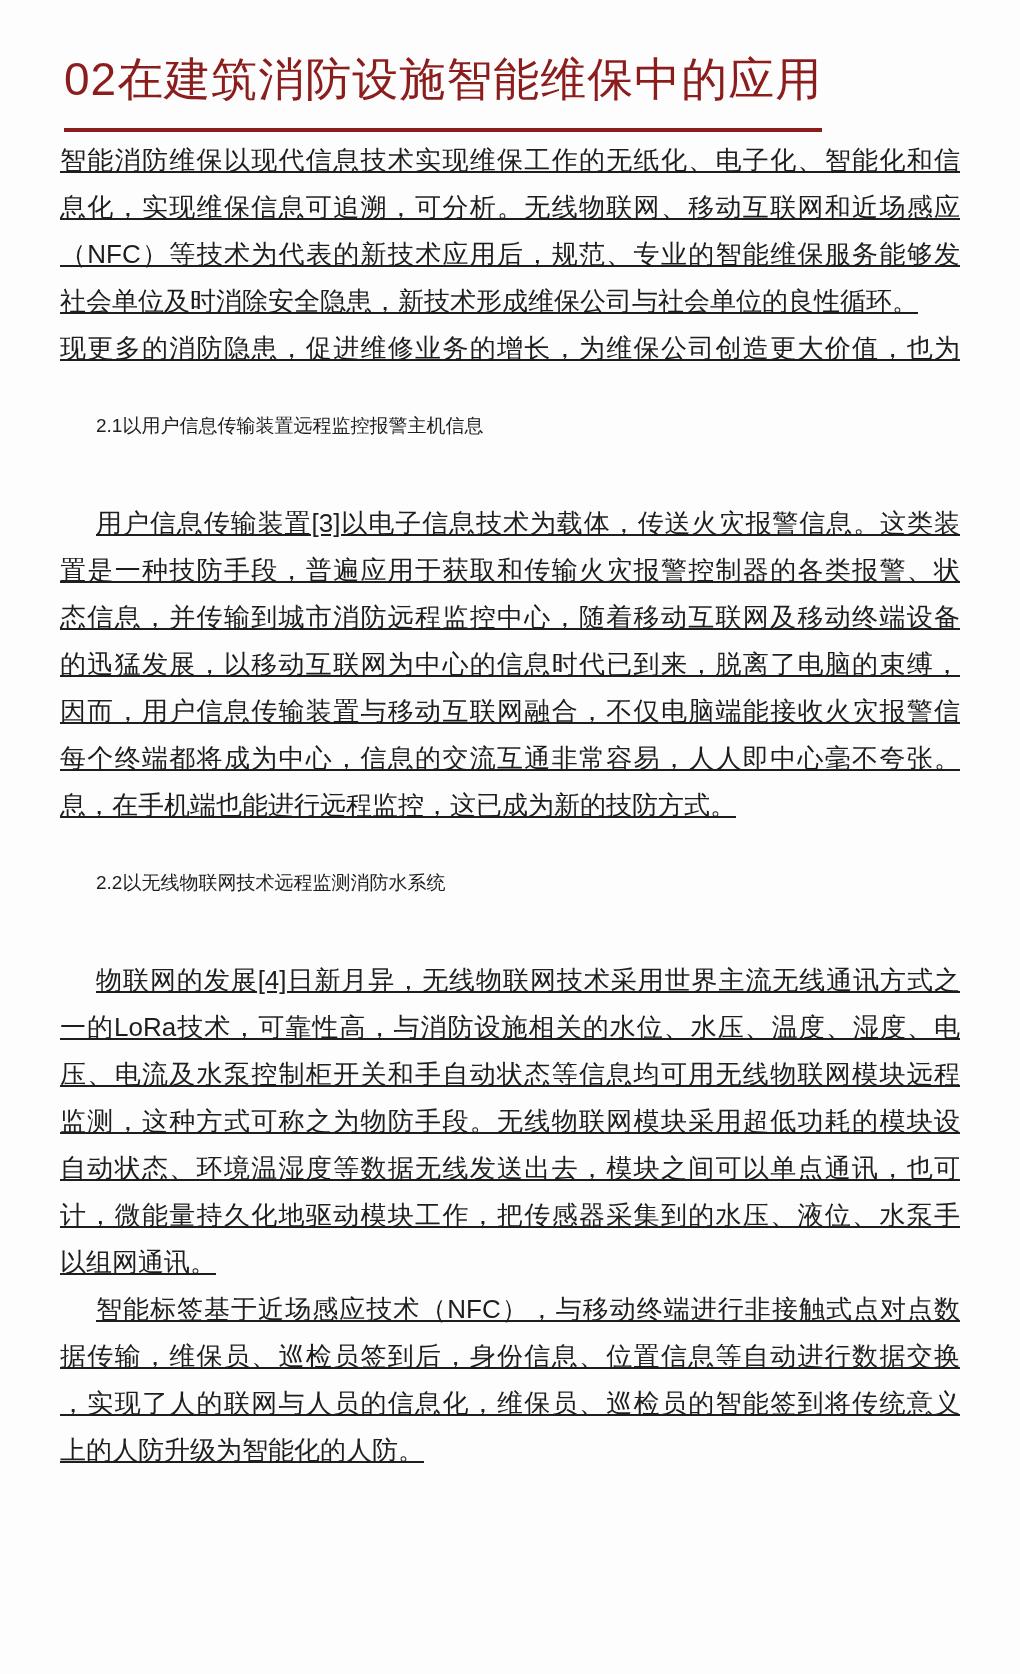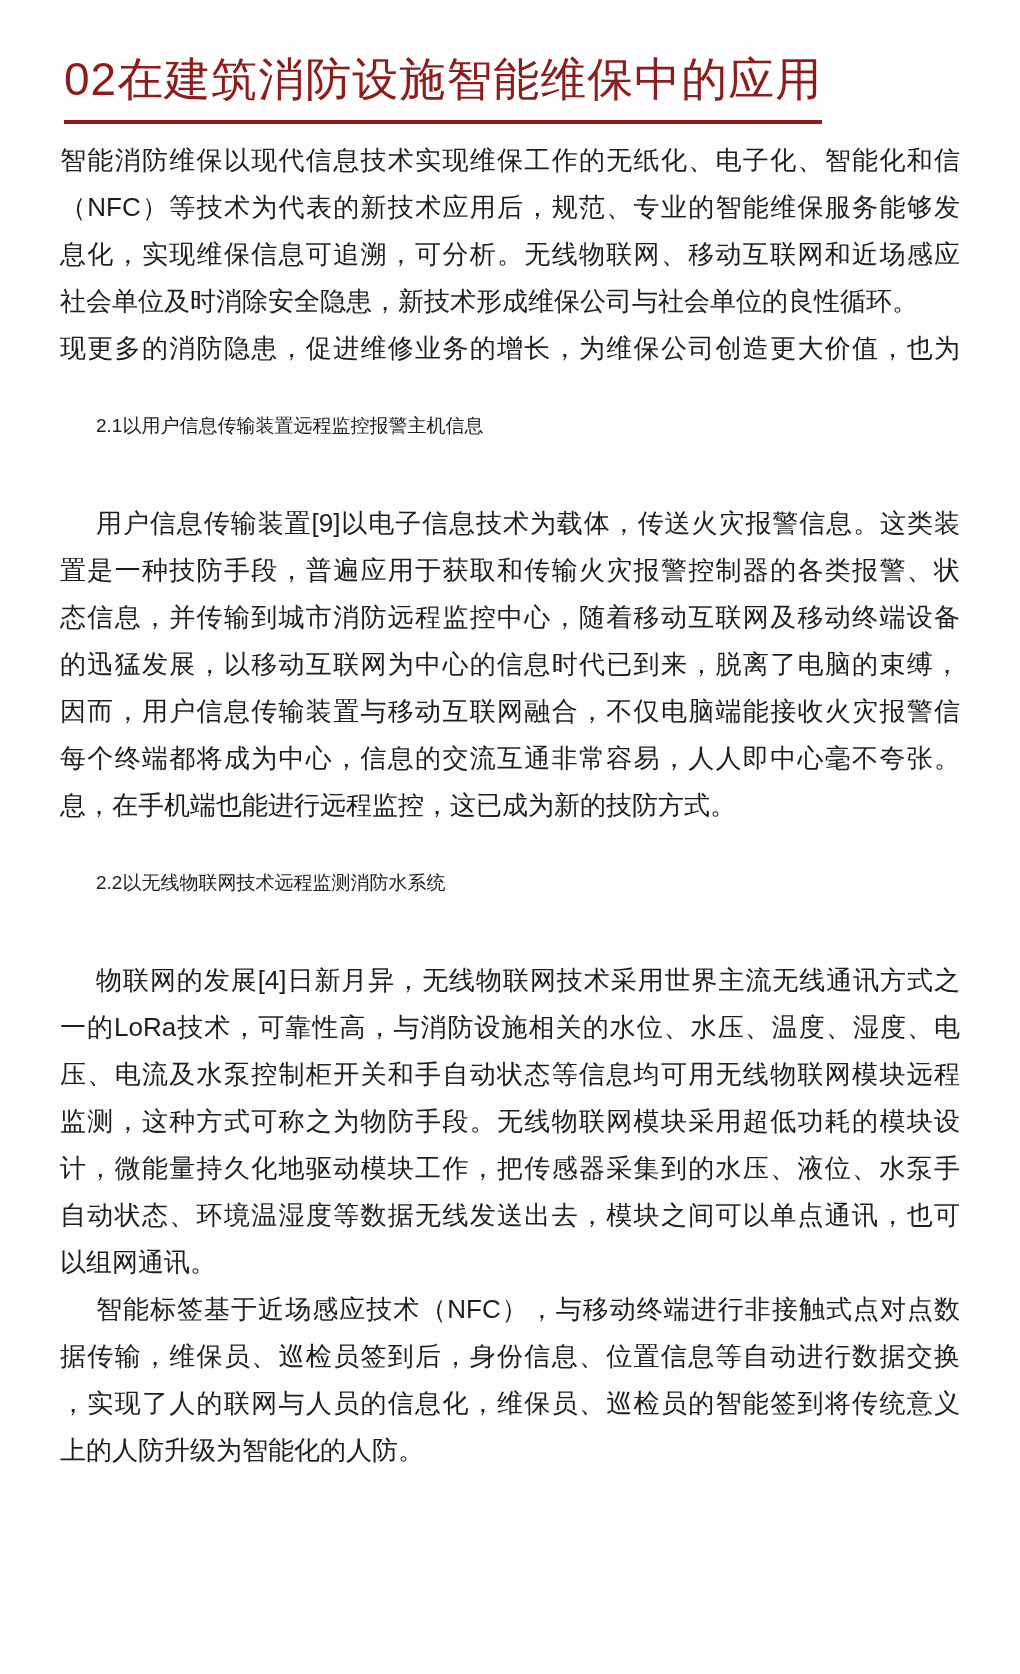--- a/index.html
+++ b/index.html
@@ -14,30 +14,31 @@
   }
   .title {
     font-size: 46px;
     font-weight: 400;
     margin: 0 0 30px 4px;
     letter-spacing: 1px;
     line-height: 1.2;
   }
   .title .underlined {
     border-bottom: 4px solid currentColor;
-    padding-bottom: 15px;
+    padding-bottom: 23px;
   }
   .content { color: #1e1e1e; }
   .para { margin: 0; }
   .para .line {
     font-size: 26px;
     line-height: 47px;
     text-align: justify;
     text-align-last: justify;
     white-space: normal;
+    text-decoration: underline;
   }
   .para .line.first-indent { text-indent: 36px; }
   .para .line.last { text-align-last: left; }
   .heading {
     font-size: 19px;
     font-weight: 400;
     line-height: 40px;
     margin: 34px 0 54px 0;
     text-indent: 36px;
   }
@@ -45,43 +46,43 @@
 </head>
 <body style="background: rgb(253, 253, 253);">
 
 <h1 class="title" style="color: rgb(140, 29, 29);">
   <span class="underlined">02在建筑消防设施智能维保中的应用</span>
 </h1>
 
 <div class="content" id="content" style="color: rgb(30, 30, 30);">
     <div class="para">
       <div class="line">智能消防维保以现代信息技术实现维保工作的无纸化、电子化、智能化和信</div>
+      <div class="line">息化，实现维保信息可追溯，可分析。无线物联网、移动互联网和近场感应</div>
       <div class="line">（NFC）等技术为代表的新技术应用后，规范、专业的智能维保服务能够发</div>
-      <div class="line">息化，实现维保信息可追溯，可分析。无线物联网、移动互联网和近场感应</div>
       <div class="line last">社会单位及时消除安全隐患，新技术形成维保公司与社会单位的良性循环。</div>
       <div class="line">现更多的消防隐患，促进维修业务的增长，为维保公司创造更大价值，也为</div>
     </div>
     <div class="heading">2.1以用户信息传输装置远程监控报警主机信息</div>
     <div class="para">
-      <div class="line first-indent">用户信息传输装置[9]以电子信息技术为载体，传送火灾报警信息。这类装</div>
+      <div class="line first-indent">用户信息传输装置[3]以电子信息技术为载体，传送火灾报警信息。这类装</div>
       <div class="line">置是一种技防手段，普遍应用于获取和传输火灾报警控制器的各类报警、状</div>
       <div class="line">态信息，并传输到城市消防远程监控中心，随着移动互联网及移动终端设备</div>
       <div class="line">的迅猛发展，以移动互联网为中心的信息时代已到来，脱离了电脑的束缚，</div>
       <div class="line">因而，用户信息传输装置与移动互联网融合，不仅电脑端能接收火灾报警信</div>
       <div class="line">每个终端都将成为中心，信息的交流互通非常容易，人人即中心毫不夸张。</div>
       <div class="line last">息，在手机端也能进行远程监控，这已成为新的技防方式。</div>
     </div>
     <div class="heading">2.2以无线物联网技术远程监测消防水系统</div>
     <div class="para">
       <div class="line first-indent">物联网的发展[4]日新月异，无线物联网技术采用世界主流无线通讯方式之</div>
       <div class="line">一的LoRa技术，可靠性高，与消防设施相关的水位、水压、温度、湿度、电</div>
       <div class="line">压、电流及水泵控制柜开关和手自动状态等信息均可用无线物联网模块远程</div>
       <div class="line">监测，这种方式可称之为物防手段。无线物联网模块采用超低功耗的模块设</div>
+      <div class="line">自动状态、环境温湿度等数据无线发送出去，模块之间可以单点通讯，也可</div>
       <div class="line">计，微能量持久化地驱动模块工作，把传感器采集到的水压、液位、水泵手</div>
-      <div class="line">自动状态、环境温湿度等数据无线发送出去，模块之间可以单点通讯，也可</div>
       <div class="line last">以组网通讯。</div>
     </div>
     <div class="para">
       <div class="line first-indent">智能标签基于近场感应技术（NFC），与移动终端进行非接触式点对点数</div>
       <div class="line">据传输，维保员、巡检员签到后，身份信息、位置信息等自动进行数据交换</div>
       <div class="line">，实现了人的联网与人员的信息化，维保员、巡检员的智能签到将传统意义</div>
       <div class="line last">上的人防升级为智能化的人防。</div>
     </div>
   </div>
 

